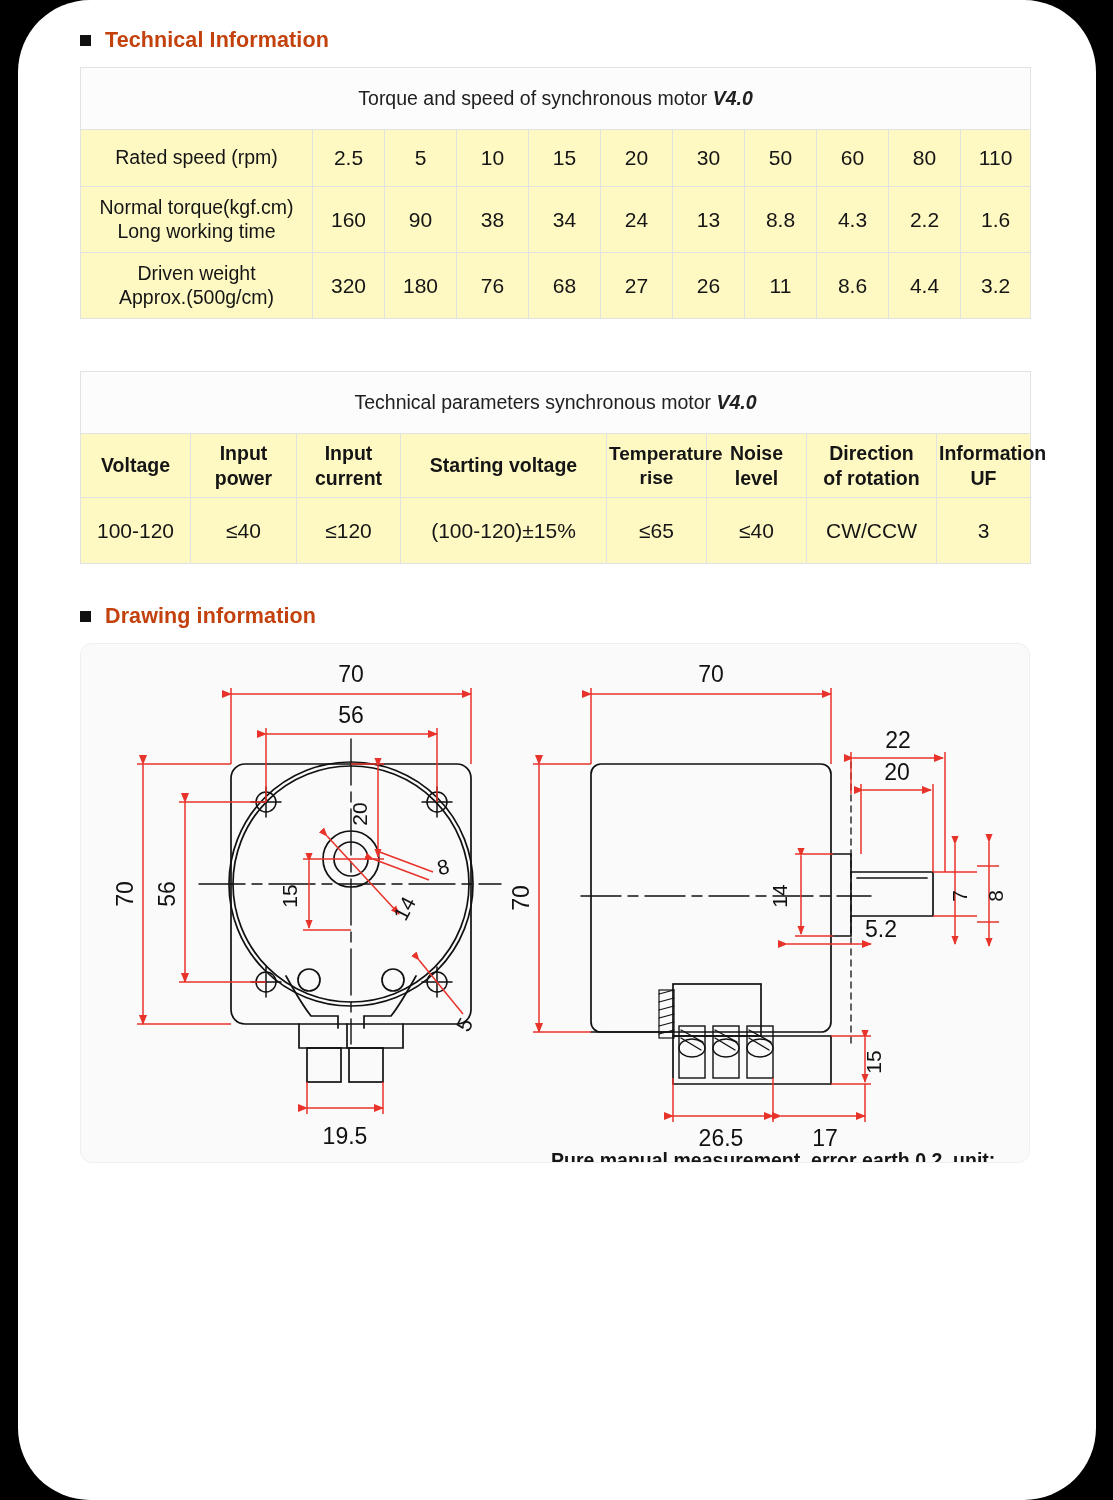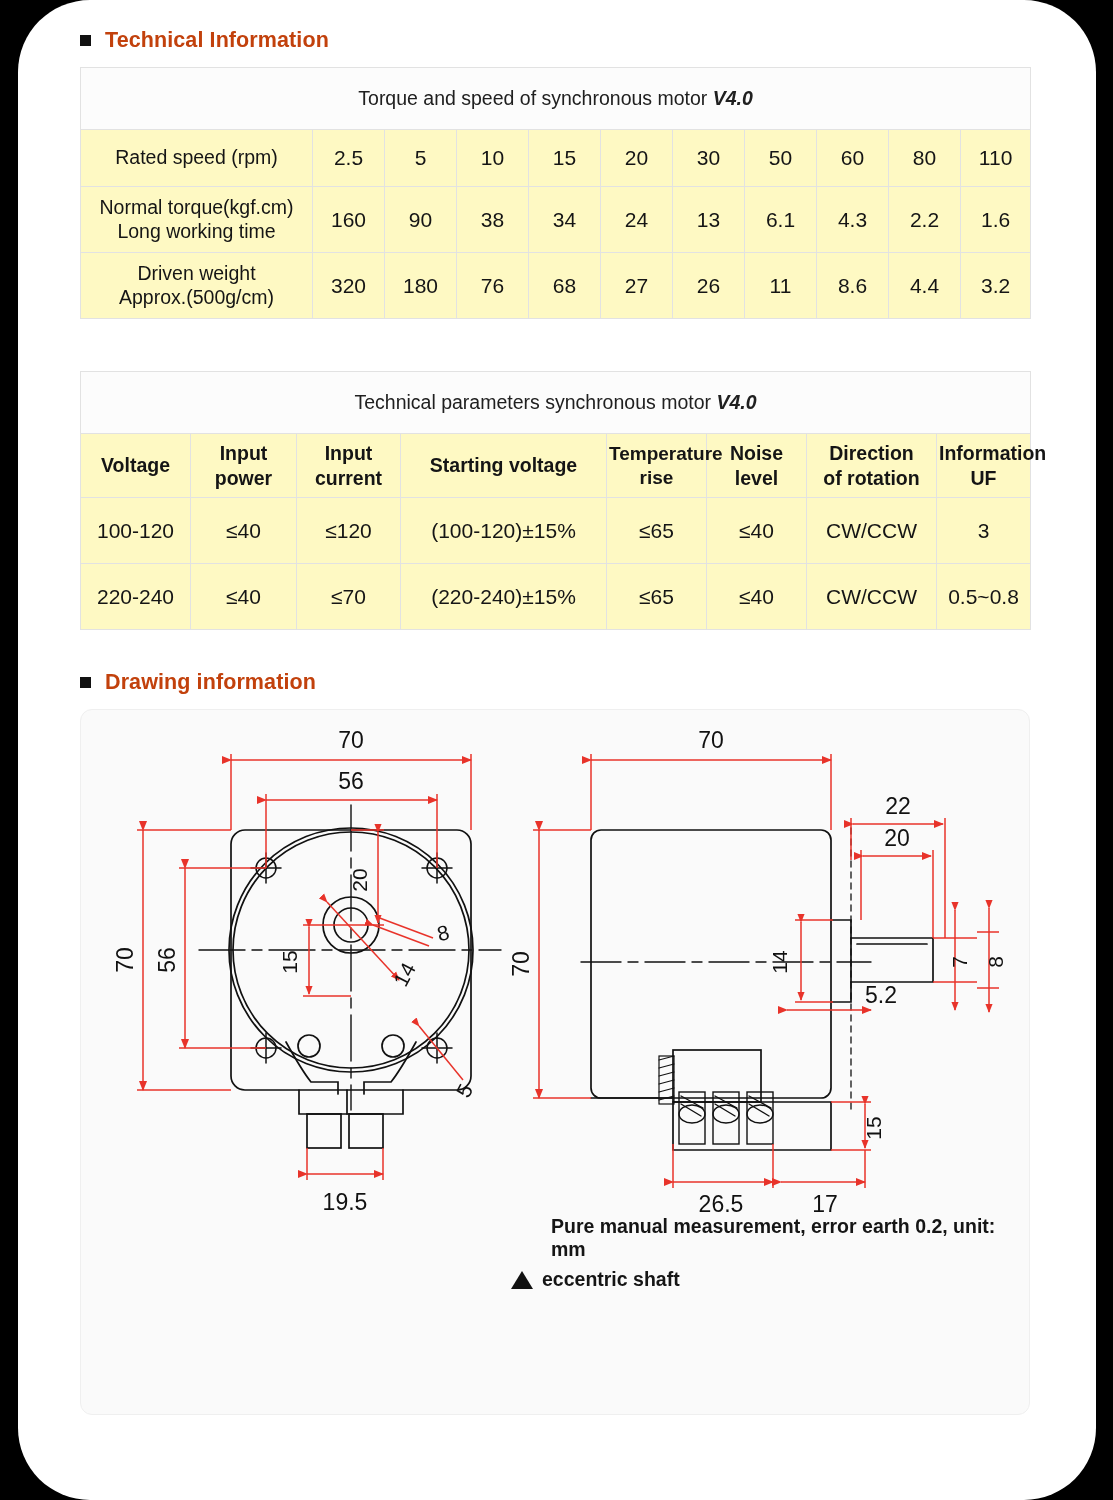--- a/index.html
+++ b/index.html
@@ -72,21 +72,21 @@
   
   #table2 .hcell { font-weight: bold; font-size: 19.5px; line-height: 1.25; white-space: normal; }
   #table2 .hcell.small { font-size: 19px; }
   #table2 tr.hdr td { height: 64px; }
   #table2 tr.data td { height: 66px; font-size: 21px; }
   #table2 .cap { overflow: visible; }
 
   
   .draw-panel {
     margin-top: 14px;
-    width: 950px; height: 706px;
+    width: 950px; height: 520px;
     background: #fafafa;
     border: 1px solid #efefef;
     border-radius: 12px;
     position: relative;
     overflow: hidden;
   }
   .draw-panel svg { position: absolute; left: 0; top: 0; }
   .note {
     position: absolute; font-weight: bold; color: #151515;
   }
@@ -143,21 +143,21 @@
       <td class="num">110</td>
     </tr>
     <tr class="r2">
       <td class="rowlab"><span>Normal torque(kgf.cm)</span><br><span>Long working time</span></td>
       <td class="num">160</td>
       <td class="num">90</td>
       <td class="num">38</td>
       <td class="num">34</td>
       <td class="num">24</td>
       <td class="num">13</td>
-      <td class="num">6.1</td>
+      <td class="num">8.8</td>
       <td class="num">4.3</td>
       <td class="num">2.2</td>
       <td class="num">1.6</td>
     </tr>
     <tr class="r3">
       <td class="rowlab"><span>Driven weight</span><br><span>Approx.(500g/cm)</span></td>
       <td class="num">320</td>
       <td class="num">180</td>
       <td class="num">76</td>
       <td class="num">68</td>
@@ -201,30 +201,20 @@
     <tr class="data">
       <td>100-120</td>
       <td>≤40</td>
       <td>≤120</td>
       <td>(100-120)±15%</td>
       <td>≤65</td>
       <td>≤40</td>
       <td>CW/CCW</td>
       <td>3</td>
     </tr>
-    <tr class="data">
-      <td>220-240</td>
-      <td>≤40</td>
-      <td>≤70</td>
-      <td>(220-240)±15%</td>
-      <td>≤65</td>
-      <td>≤40</td>
-      <td>CW/CCW</td>
-      <td>0.5~0.8</td>
-    </tr>
   </tbody>
         </table>
   </div>
 
   <div class="sec-head" style="margin-top:40px">
     <span class="sec-bullet"></span>
     <span>Drawing information</span>
   </div>
 
   <div class="draw-panel">

